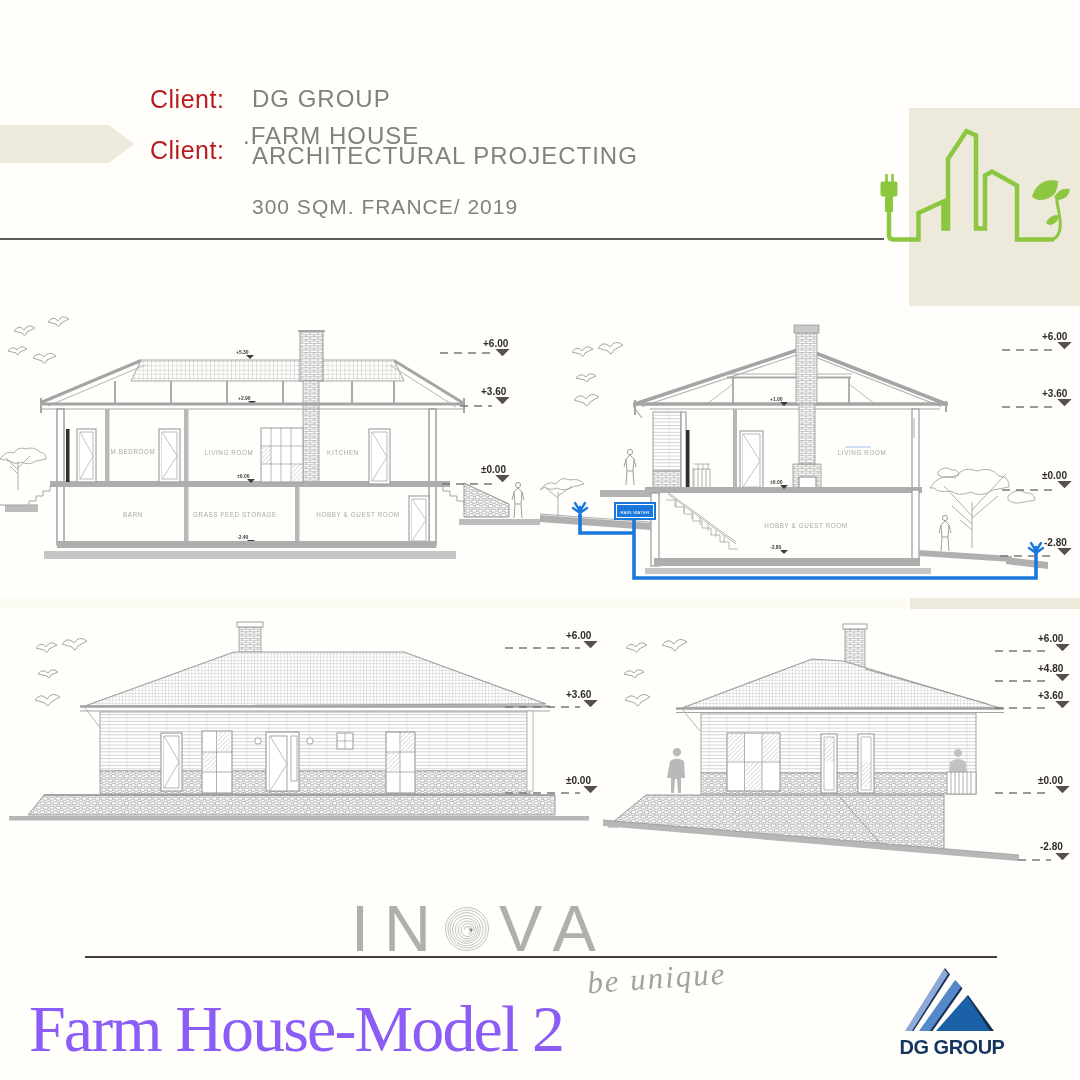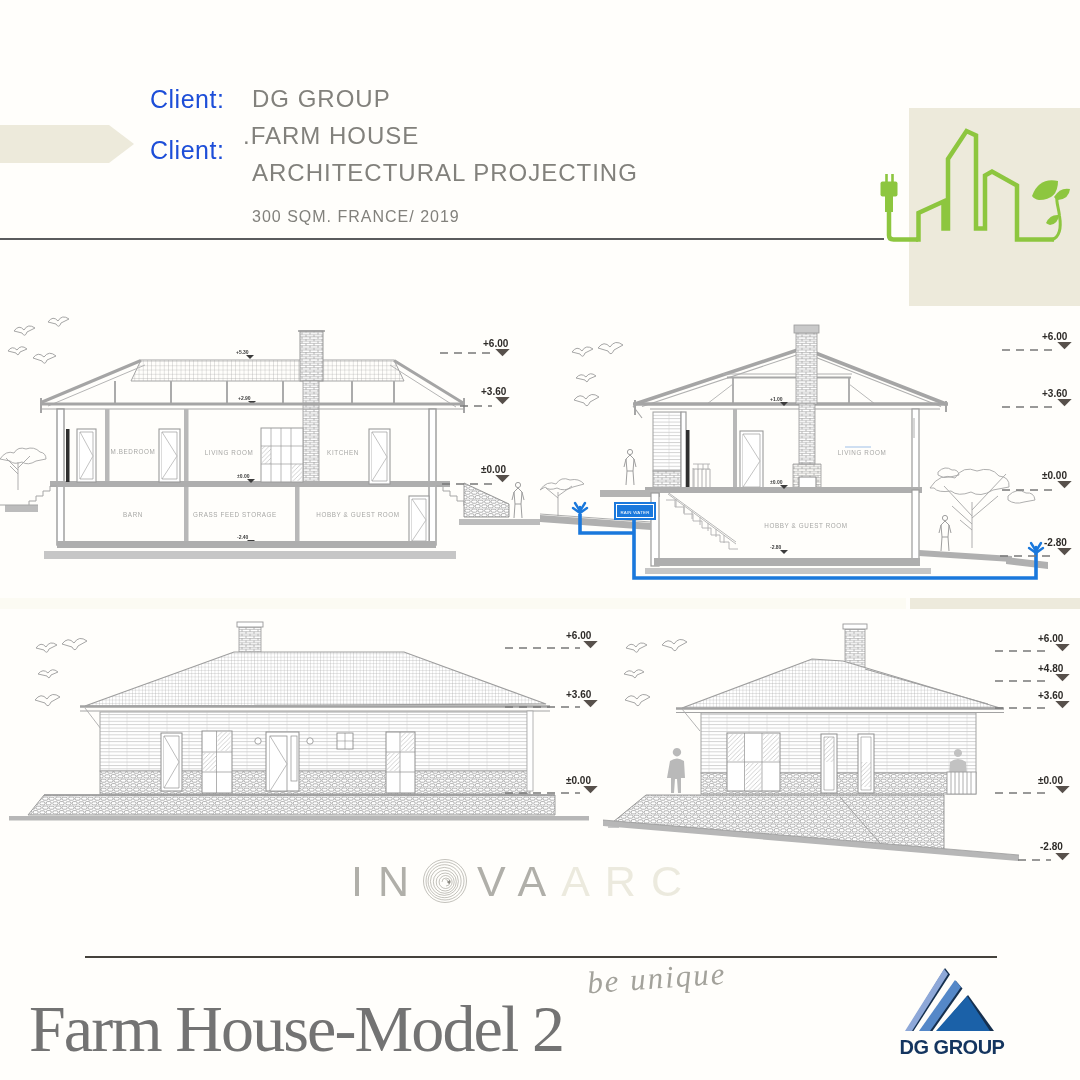--- a/index.html
+++ b/index.html
@@ -1,18 +1,18 @@
 <!DOCTYPE html>
 <html><head>
 <meta charset="utf-8">
 <style>
 html,body{margin:0;padding:0}
 body{width:1080px;height:1080px;position:relative;background:#fffefb;font-family:"Liberation Sans",sans-serif;overflow:hidden}
 .abs{position:absolute}
-.hdr{color:#1d4ed8;font-size:25px;letter-spacing:0.5px}
+.hdr{color:#b91c1c;font-size:25px;letter-spacing:0.5px}
 .hdrv{color:#82817c;font-size:24px;letter-spacing:1px}
 svg{display:block}
 </style>
 </head>
 <body>
 
 <svg width="0" height="0" style="position:absolute">
 <defs>
 <pattern id="grid" width="4.2" height="4.2" patternUnits="userSpaceOnUse">
 <path d="M0,0H4.2M0,0V4.2" stroke="#9a9a9a" stroke-width="0.55" fill="none"></path>
@@ -45,23 +45,23 @@
 </svg>
 
 <div class="abs hdr" style="left:150px;top:85px">Client:</div>
 
 <div class="abs hdrv" style="left:252px;top:85px">DG GROUP</div>
 
 <div class="abs hdr" style="left:150px;top:136px">Client:</div>
 
 <div class="abs hdrv" style="left:243px;top:122px">.FARM HOUSE</div>
 
-<div class="abs hdrv" style="left:252px;top:159px">ARCHITECTURAL PROJECTING</div>
-
-<div class="abs hdrv" style="left:252px;top:208px;font-size:16px">300 SQM. FRANCE/ 2019</div>
+<div class="abs hdrv" style="left:252px;top:142px">ARCHITECTURAL PROJECTING</div>
+
+<div class="abs hdrv" style="left:252px;top:195px;font-size:21px">300 SQM. FRANCE/ 2019</div>
 
 <div class="abs" style="left:0;top:238px;width:884px;height:2px;background:#5a5b5d"></div>
 
 <div class="abs" style="left:909px;top:108px;width:171px;height:198px;background:#edeadb"></div>
 
 <svg class="abs" style="left:860px;top:120px" width="220" height="130" viewBox="0 0 220 130">
 
 <path d="M26.5,54V62M32.5,54V62" stroke="#8dc63f" stroke-width="2.6" fill="none"></path>
 
 <rect x="20.5" y="61.5" width="17" height="15" rx="2" fill="#8dc63f"></rect>
@@ -585,45 +585,44 @@
       <text x="1040" y="850">-2.80</text>
     </g>
 <polygon points="1055.3,853 1069.7,853 1062.5,860.2" fill="#57504b"></polygon>
 <path d="M1018,860H1051" stroke="#787878" stroke-width="1.3" stroke-dasharray="8 6" fill="none"></path>
 </svg>
 
 <div class="abs" style="left:0;top:598px;width:906px;height:11px;background:#fcfbf3"></div>
 
 <div class="abs" style="left:910px;top:598px;width:170px;height:11px;background:#edeadc"></div>
 
-<div class="abs" style="left:351px;top:854px;height:50px;display:flex;align-items:flex-end;font-size:43px;font-weight:normal;letter-spacing:15px;color:#b0afa9;line-height:46px">
+<div class="abs" style="left:351px;top:906px;height:50px;display:flex;align-items:flex-start;font-size:65px;font-weight:normal;letter-spacing:15px;color:#b0afa9;line-height:46px">
 <span>IN</span>
     <svg width="46" height="46" viewBox="0 0 46 46" style="margin:0 9px 0 -2px">
 <g stroke="#9a9890" stroke-width="0.6" fill="none">
 <circle cx="23" cy="23" r="21.5"></circle>
 <circle cx="23" cy="23" r="19"></circle>
 <circle cx="22.6" cy="23.2" r="16.5"></circle>
 <circle cx="22.4" cy="23.4" r="14"></circle>
 <circle cx="22.8" cy="23.8" r="11.5"></circle>
 <circle cx="23.2" cy="24" r="9"></circle>
 <circle cx="23.6" cy="24" r="6.5"></circle>
 <path d="M20,24a4,4 0 1 1 4,4"></path>
 <path d="M23.5,21.5a2.5,2.5 0 0 1 2.5,2.5"></path>
 </g>
 <path d="M28,22a3,3 0 0 1 -1,4l-2,-2z" fill="#8a8880"></path>
 </svg>
     <span>VA</span>
-    <span style="color:#eceade;letter-spacing:15px">ARC</span>
 </div>
 
 <div class="abs" style="left:85px;top:956px;width:912px;height:1.5px;background:#45423c"></div>
 
 <div class="abs" style="left:587px;top:959px;width:180px;font-family:'Liberation Serif',serif;font-style:italic;font-size:31px;color:#a3a29b;transform:rotate(-4deg);letter-spacing:2px">be unique</div>
 
-<div class="abs" style="left:29px;top:991px;font-family:'Liberation Serif',serif;font-size:66px;color:#737373;letter-spacing:-1.9px">Farm House-Model 2</div>
+<div class="abs" style="left:29px;top:991px;font-family:'Liberation Serif',serif;font-size:66px;color:#8b5cf6;letter-spacing:-1.9px">Farm House-Model 2</div>
 
 <svg class="abs" style="left:888px;top:960px" width="134" height="105" viewBox="0 0 134 105">
 
 <polygon points="18,71 57,8 62,14.5 25.5,71" fill="#16304f"></polygon>
 <polygon points="17,71 56,9 60,14 24,71" fill="#8ea8d8"></polygon>
 
 <polygon points="32,71 68,21 74.5,28.5 44.5,71" fill="#16304f"></polygon>
 <polygon points="31,71 67,20 73,27 42,71" fill="#5588c8"></polygon>
 
 <polygon points="49,71 80,35 106,71" fill="#16304f"></polygon>

